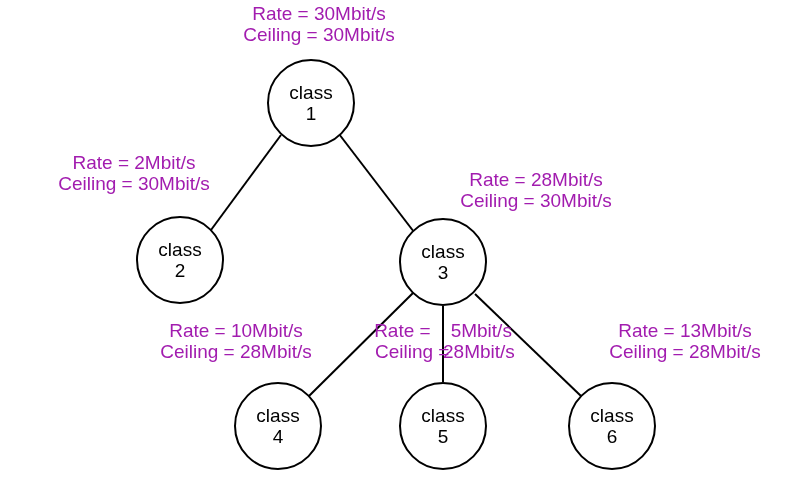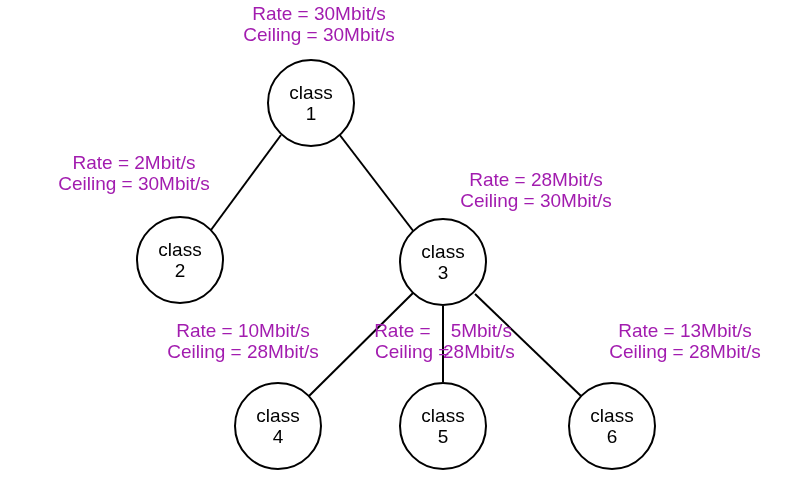--- a/index.html
+++ b/index.html
@@ -122,21 +122,21 @@
   <div class="edge-label" style="left:32px; top:152px; width:156px;margin-left:24px;">
     <span>Rate = 2Mbit/s</span>
     <span>Ceiling = 30Mbit/s</span>
   </div>
 
   <div class="edge-label" style="left:456px; top:152px; width:160px;margin-top:17px;">
     <span>Rate = 28Mbit/s</span>
     <span>Ceiling = 30Mbit/s</span>
   </div>
 
-  <div class="edge-label" style="left:162px; top:320px; width:162px;">
+  <div class="edge-label" style="left:155px; top:320px; width:162px;">
     <span>Rate = 10Mbit/s</span>
     <span>Ceiling = 28Mbit/s</span>
   </div>
 
   <div class="edge-label" style="left:375px; top:320px; width:136px;">
     <div class="label-split">
       <span class="lhs" style="width:68px;">Rate =</span>
       <span class="rhs" style="width:68px;margin-left:20px;">5Mbit/s</span>
     </div>
     <div class="label-split">

